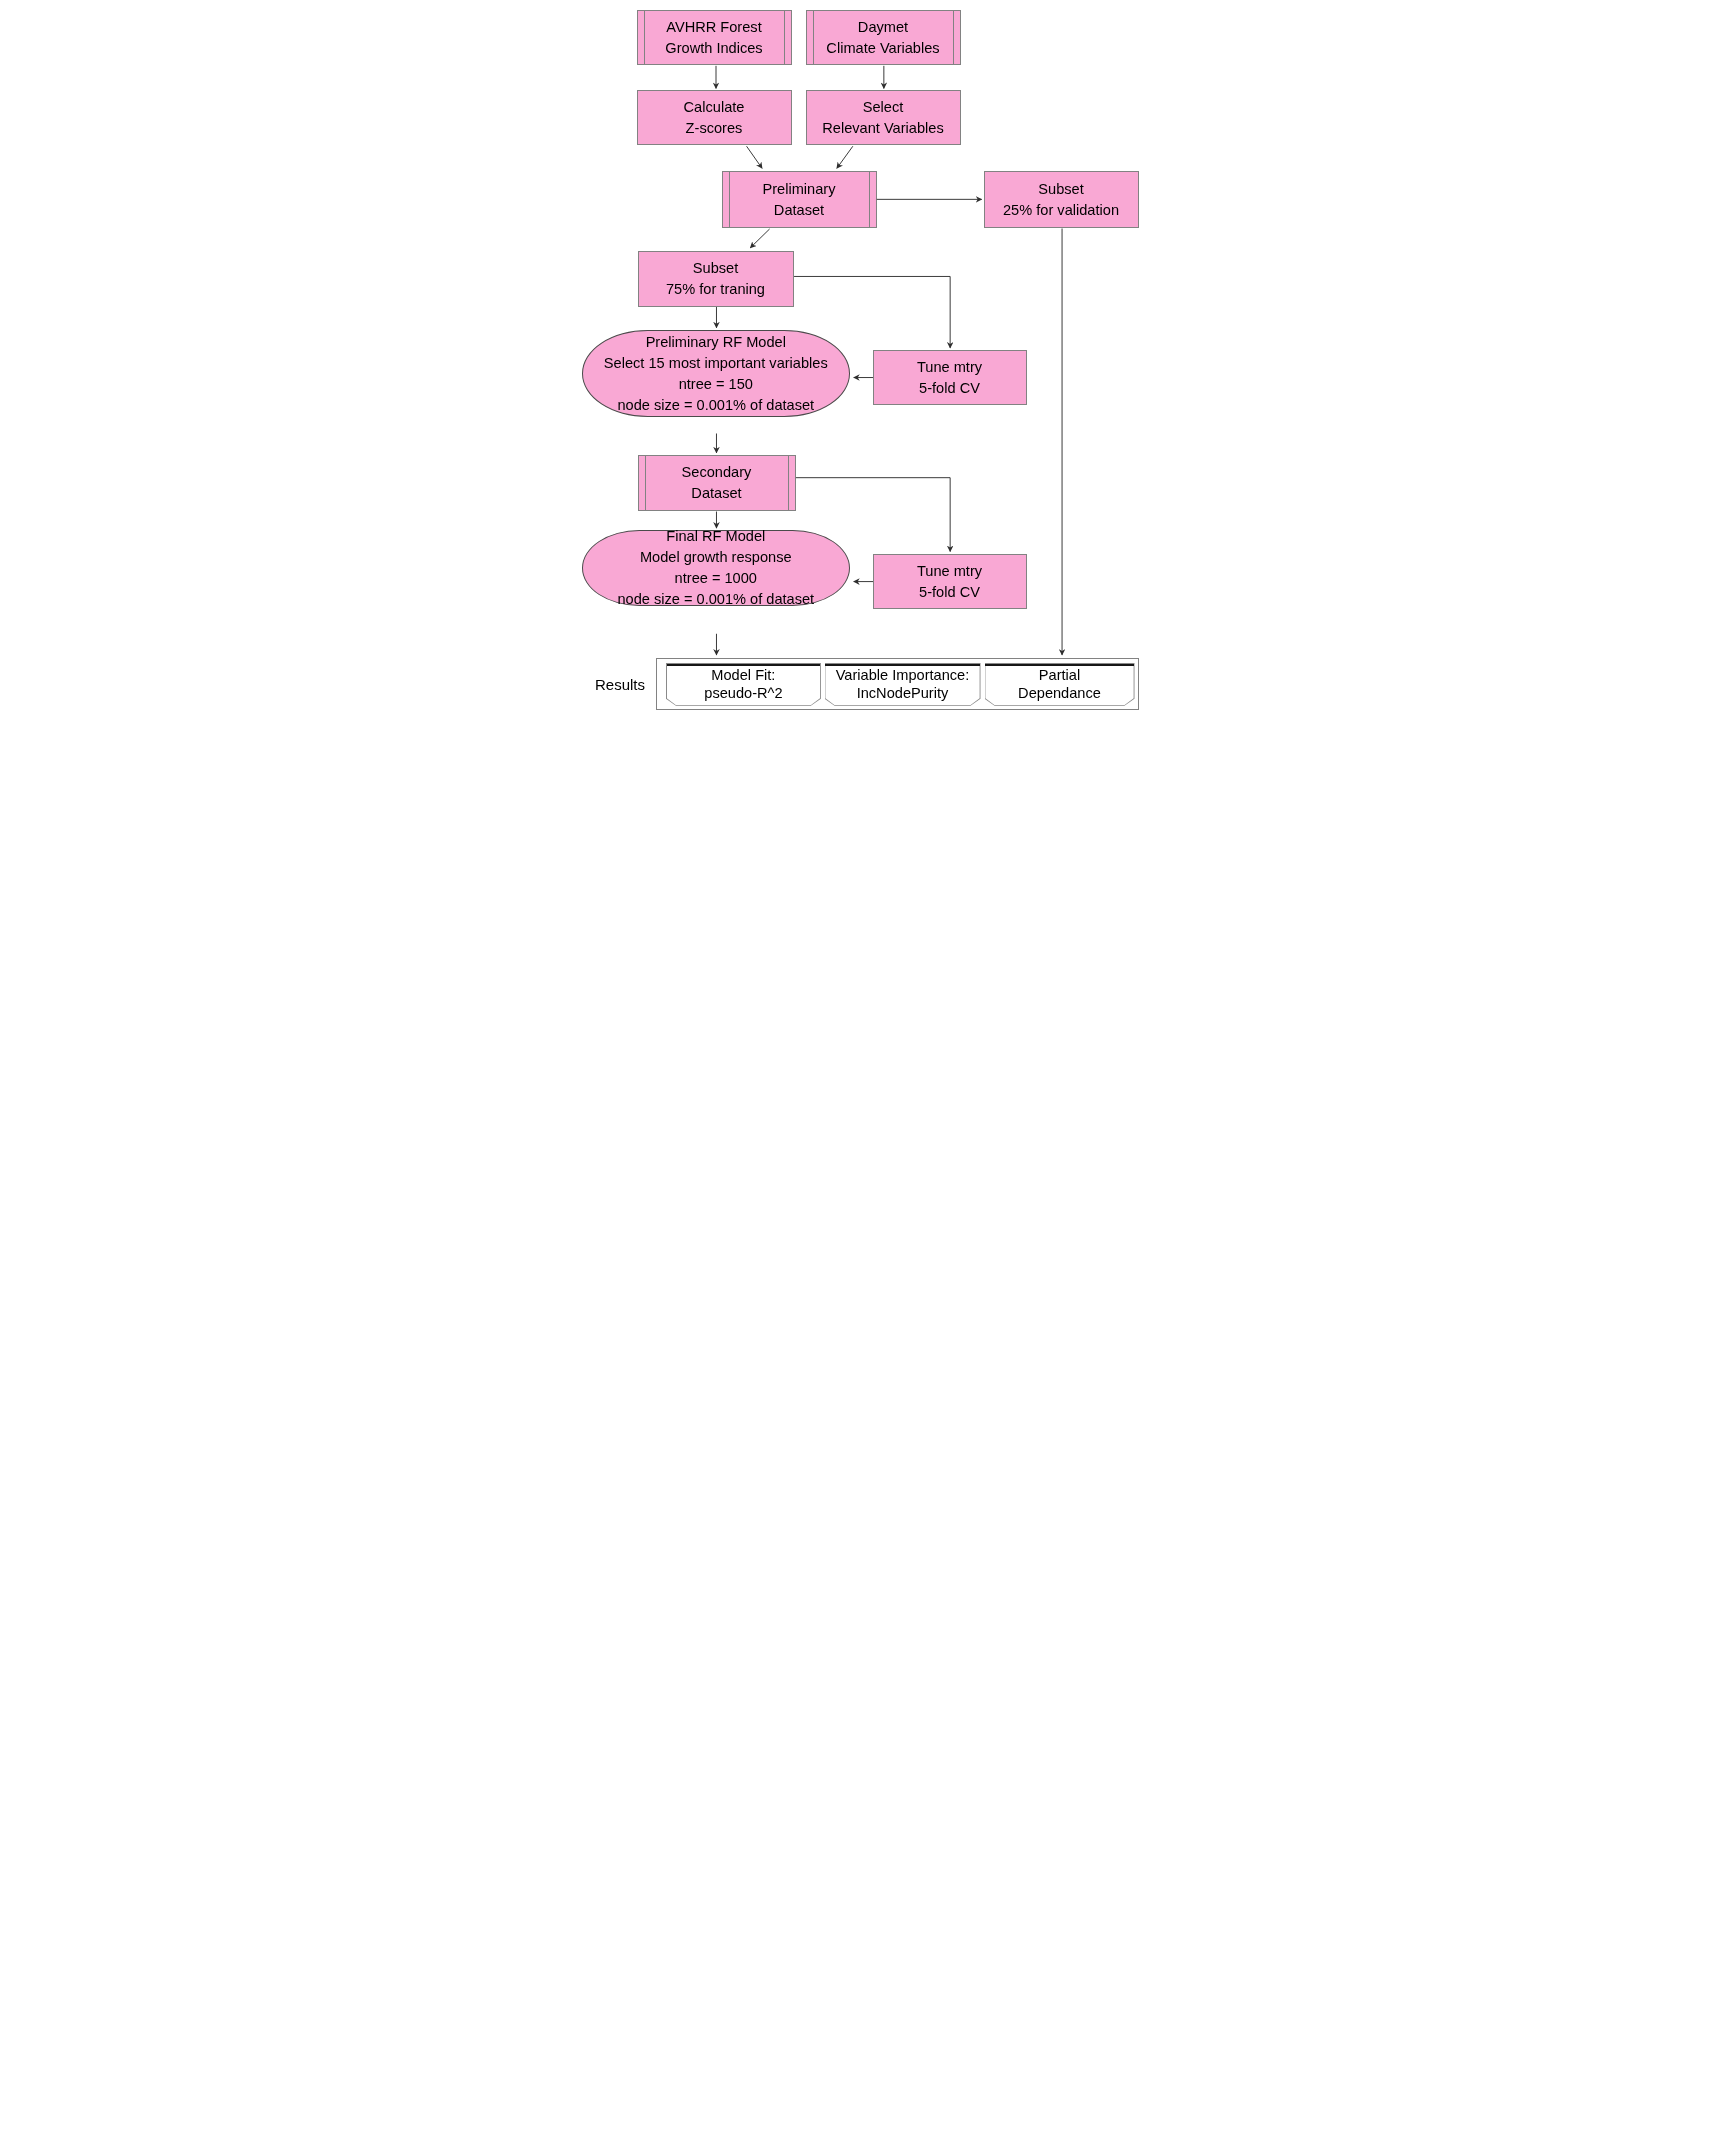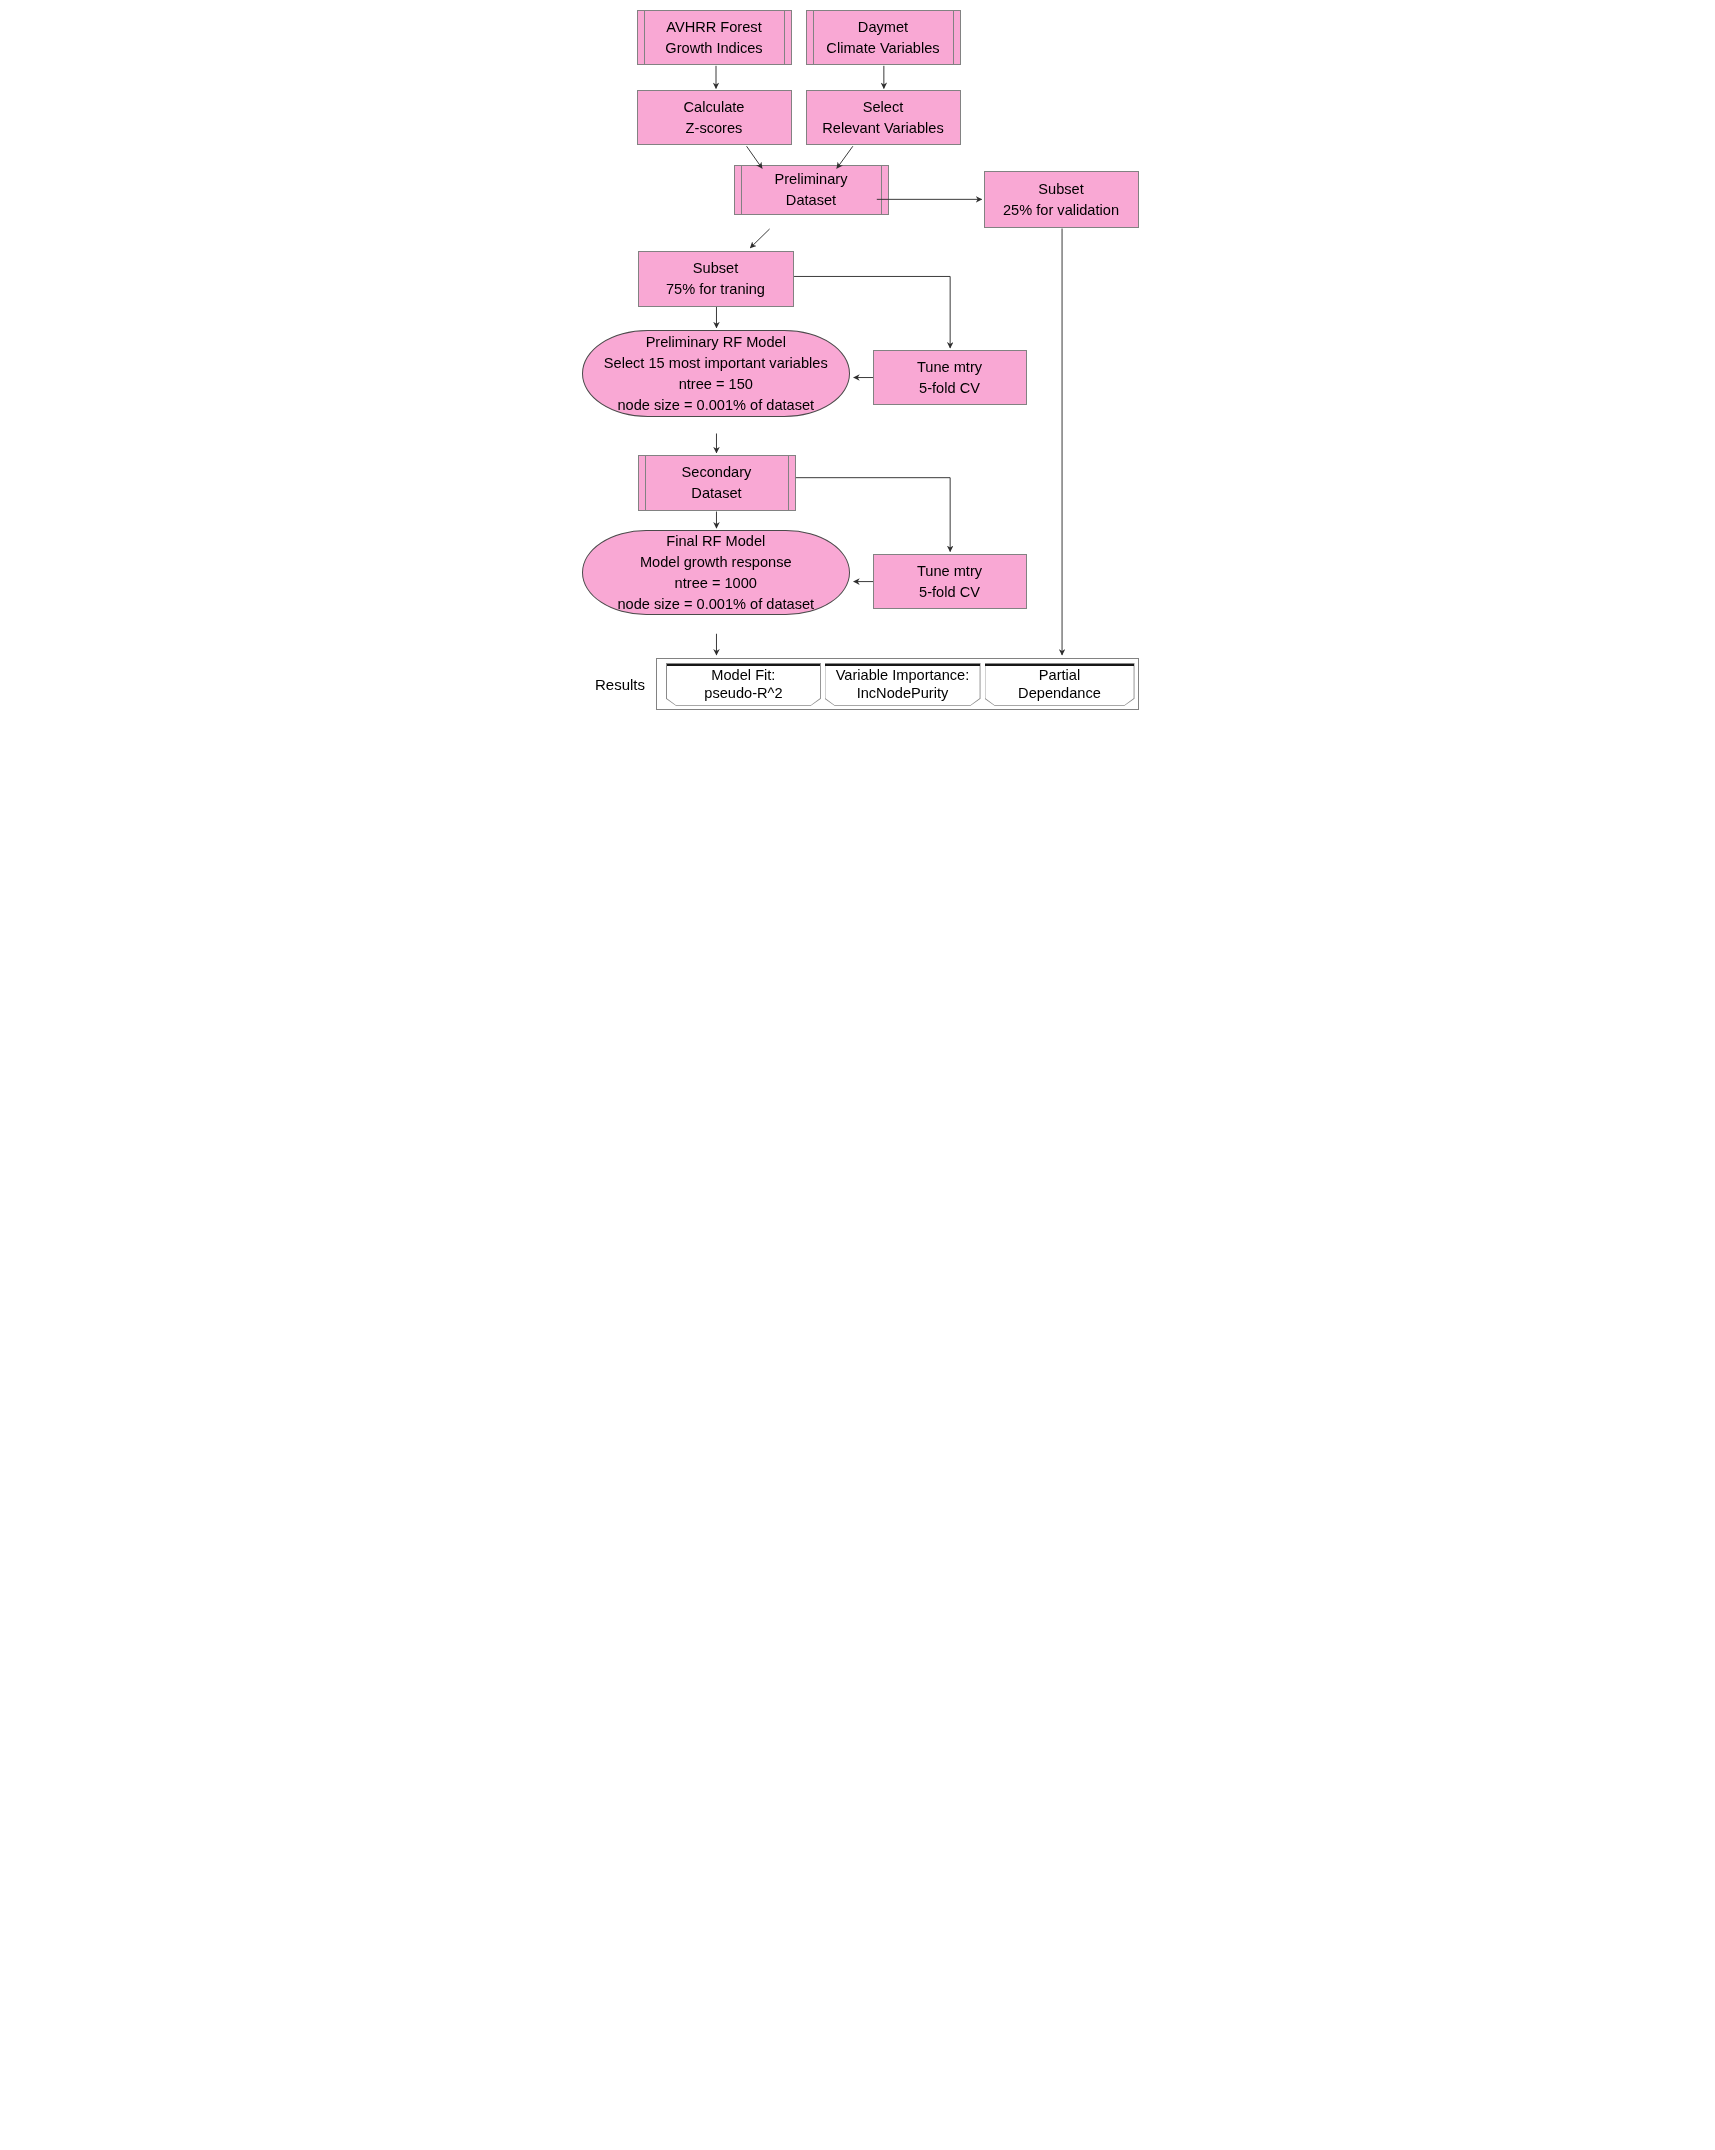--- a/index.html
+++ b/index.html
@@ -150,21 +150,21 @@
   <div class="node rect" style="left:65px;top:90px;width:155px;height:55px;">
     <span>Calculate</span>
     <span>Z-scores</span>
   </div>
 
   <div class="node rect" style="left:234px;top:90px;width:155px;height:55px;">
     <span>Select</span>
     <span>Relevant Variables</span>
   </div>
 
-  <div class="node rect predef" style="left:150px;top:165px;width:155px;height:50px;margin-left:12px;">
+  <div class="node rect predef" style="left:150px;top:171px;width:155px;height:57px;">
     <span>Preliminary</span>
     <span>Dataset</span>
   </div>
 
   <div class="node rect" style="left:412px;top:171px;width:155px;height:57px;">
     <span>Subset</span>
     <span>25% for validation</span>
   </div>
 
   <div class="node rect" style="left:66px;top:251px;width:156px;height:56px;">
@@ -182,21 +182,21 @@
   <div class="node rect" style="left:301px;top:350px;width:154px;height:55px;">
     <span>Tune mtry</span>
     <span>5-fold CV</span>
   </div>
 
   <div class="node rect predef" style="left:66px;top:455px;width:158px;height:56px;">
     <span>Secondary</span>
     <span>Dataset</span>
   </div>
 
-  <div class="node stadium" style="left:10.3px;top:530px;width:268px;height:85px;">
+  <div class="node stadium" style="left:10.3px;top:530px;width:268px;height:76px;">
     <span>Final RF Model</span>
     <span>Model growth response</span>
     <span>ntree = 1000</span>
     <span>node size = 0.001% of dataset</span>
   </div>
 
   <div class="node rect" style="left:301px;top:554px;width:154px;height:55px;">
     <span>Tune mtry</span>
     <span>5-fold CV</span>
   </div>

